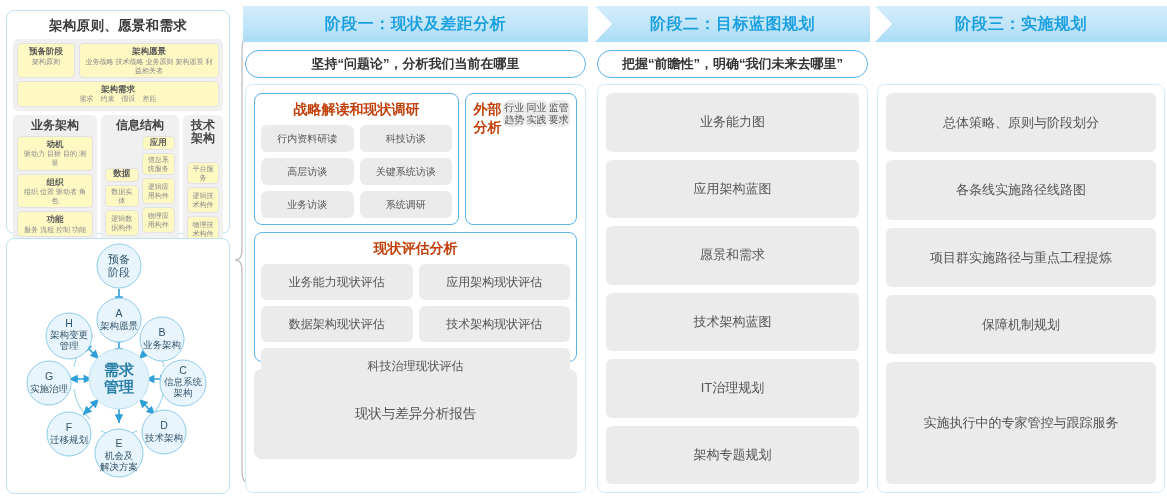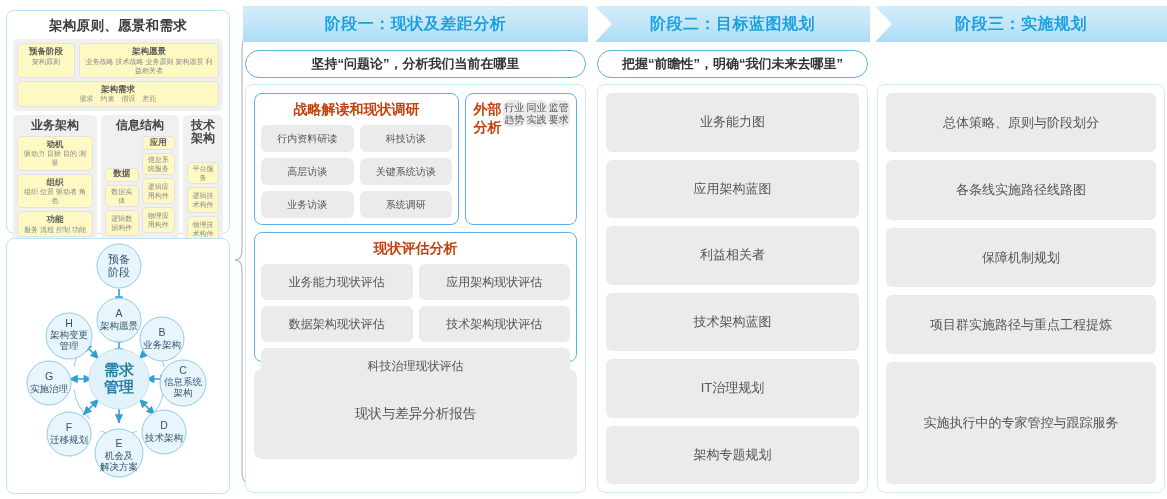--- a/index.html
+++ b/index.html
@@ -375,38 +375,38 @@
     <div class="phase ph2">
       <div class="chev notch">
         <span class="chev-label">阶段二：目标蓝图规划</span>
       </div>
       <div class="subtitle">把握“前瞻性”，明确“我们未来去哪里”</div>
 
       <div class="body-box">
         <div class="stack">
           <div class="chip" style="flex:1;">业务能力图</div>
           <div class="chip" style="flex:1;">应用架构蓝图</div>
-          <div class="chip" style="flex:1;">利益相关者</div>
+          <div class="chip" style="flex:1;">愿景和需求</div>
           <div class="chip" style="flex:1;">技术架构蓝图</div>
           <div class="chip" style="flex:1;">IT治理规划</div>
           <div class="chip" style="flex:1;">架构专题规划</div>
         </div>
       </div>
     </div>
 
     <div class="phase ph3">
       <div class="chev notch">
         <span class="chev-label">阶段三：实施规划</span>
       </div>
 
       <div class="body-box">
         <div class="stack">
           <div class="chip" style="flex:1;">总体策略、原则与阶段划分</div>
           <div class="chip" style="flex:1;">各条线实施路径线路图</div>
+          <div class="chip" style="flex:1;">项目群实施路径与重点工程提炼</div>
           <div class="chip" style="flex:1;">保障机制规划</div>
-          <div class="chip" style="flex:1;">项目群实施路径与重点工程提炼</div>
           <div class="chip" style="flex:2.05;">实施执行中的专家管控与跟踪服务</div>
         </div>
       </div>
     </div>
 
   </div>
 </div>
 
 </body></html>

